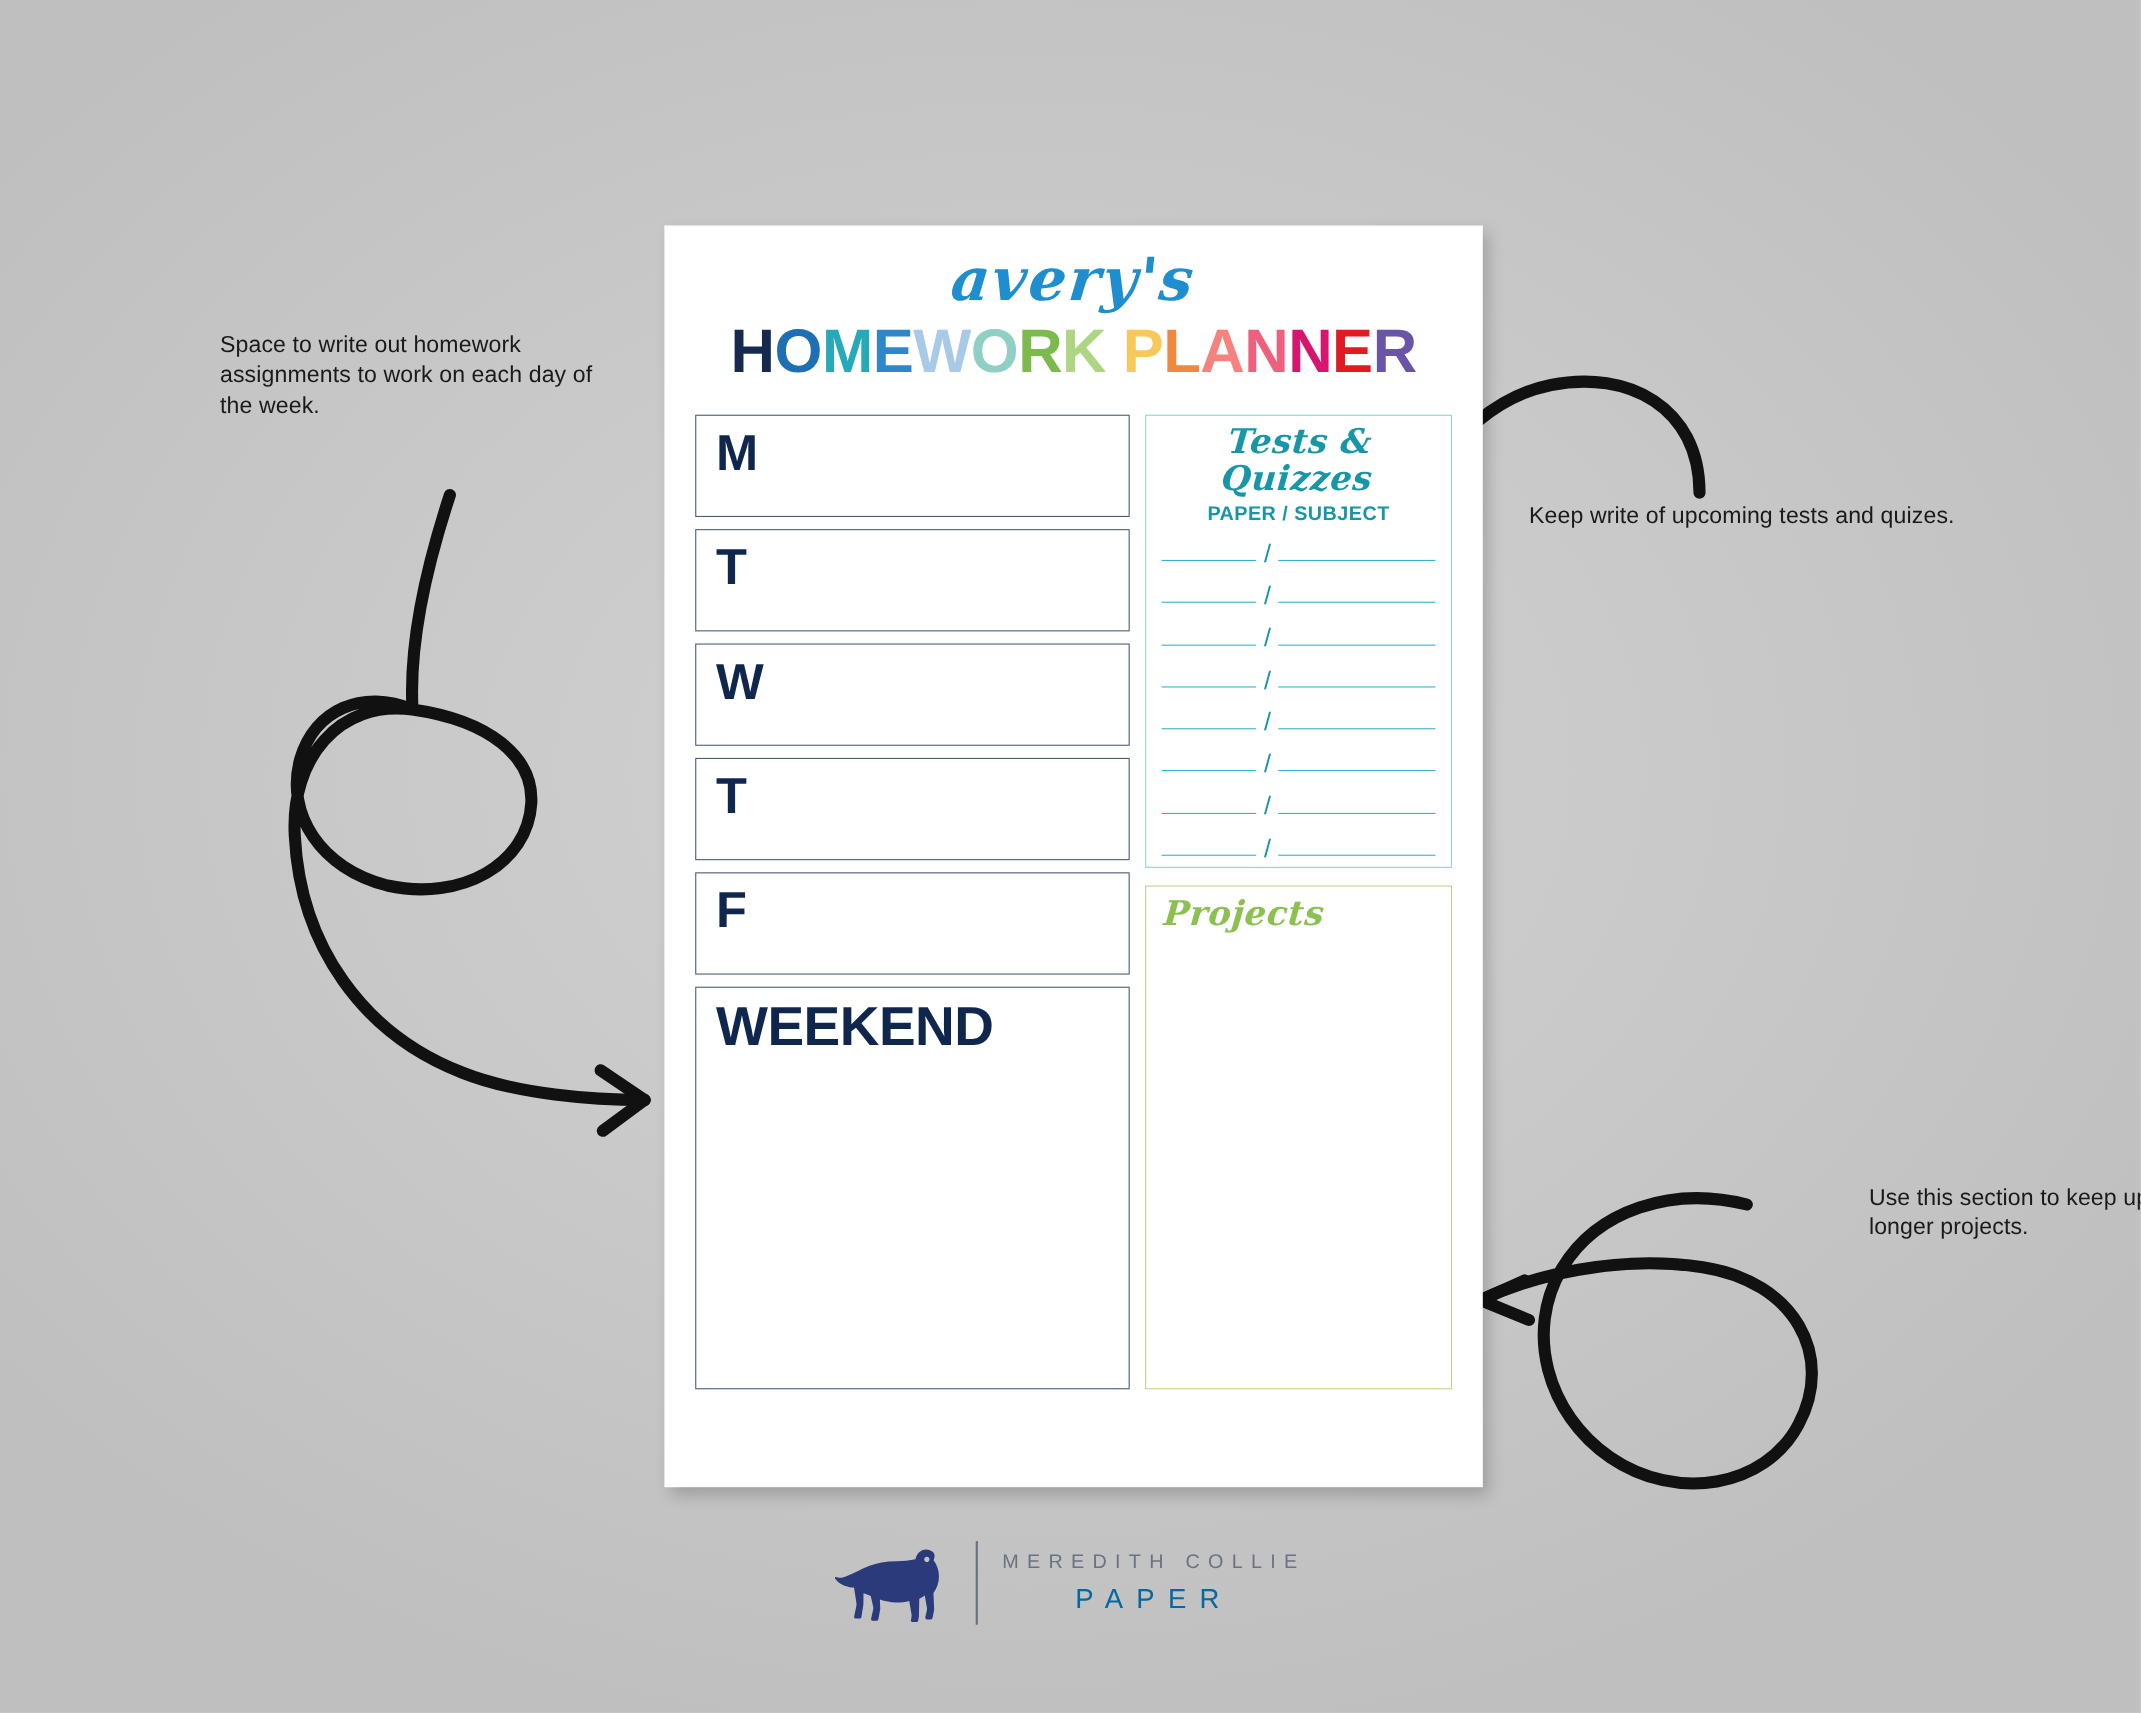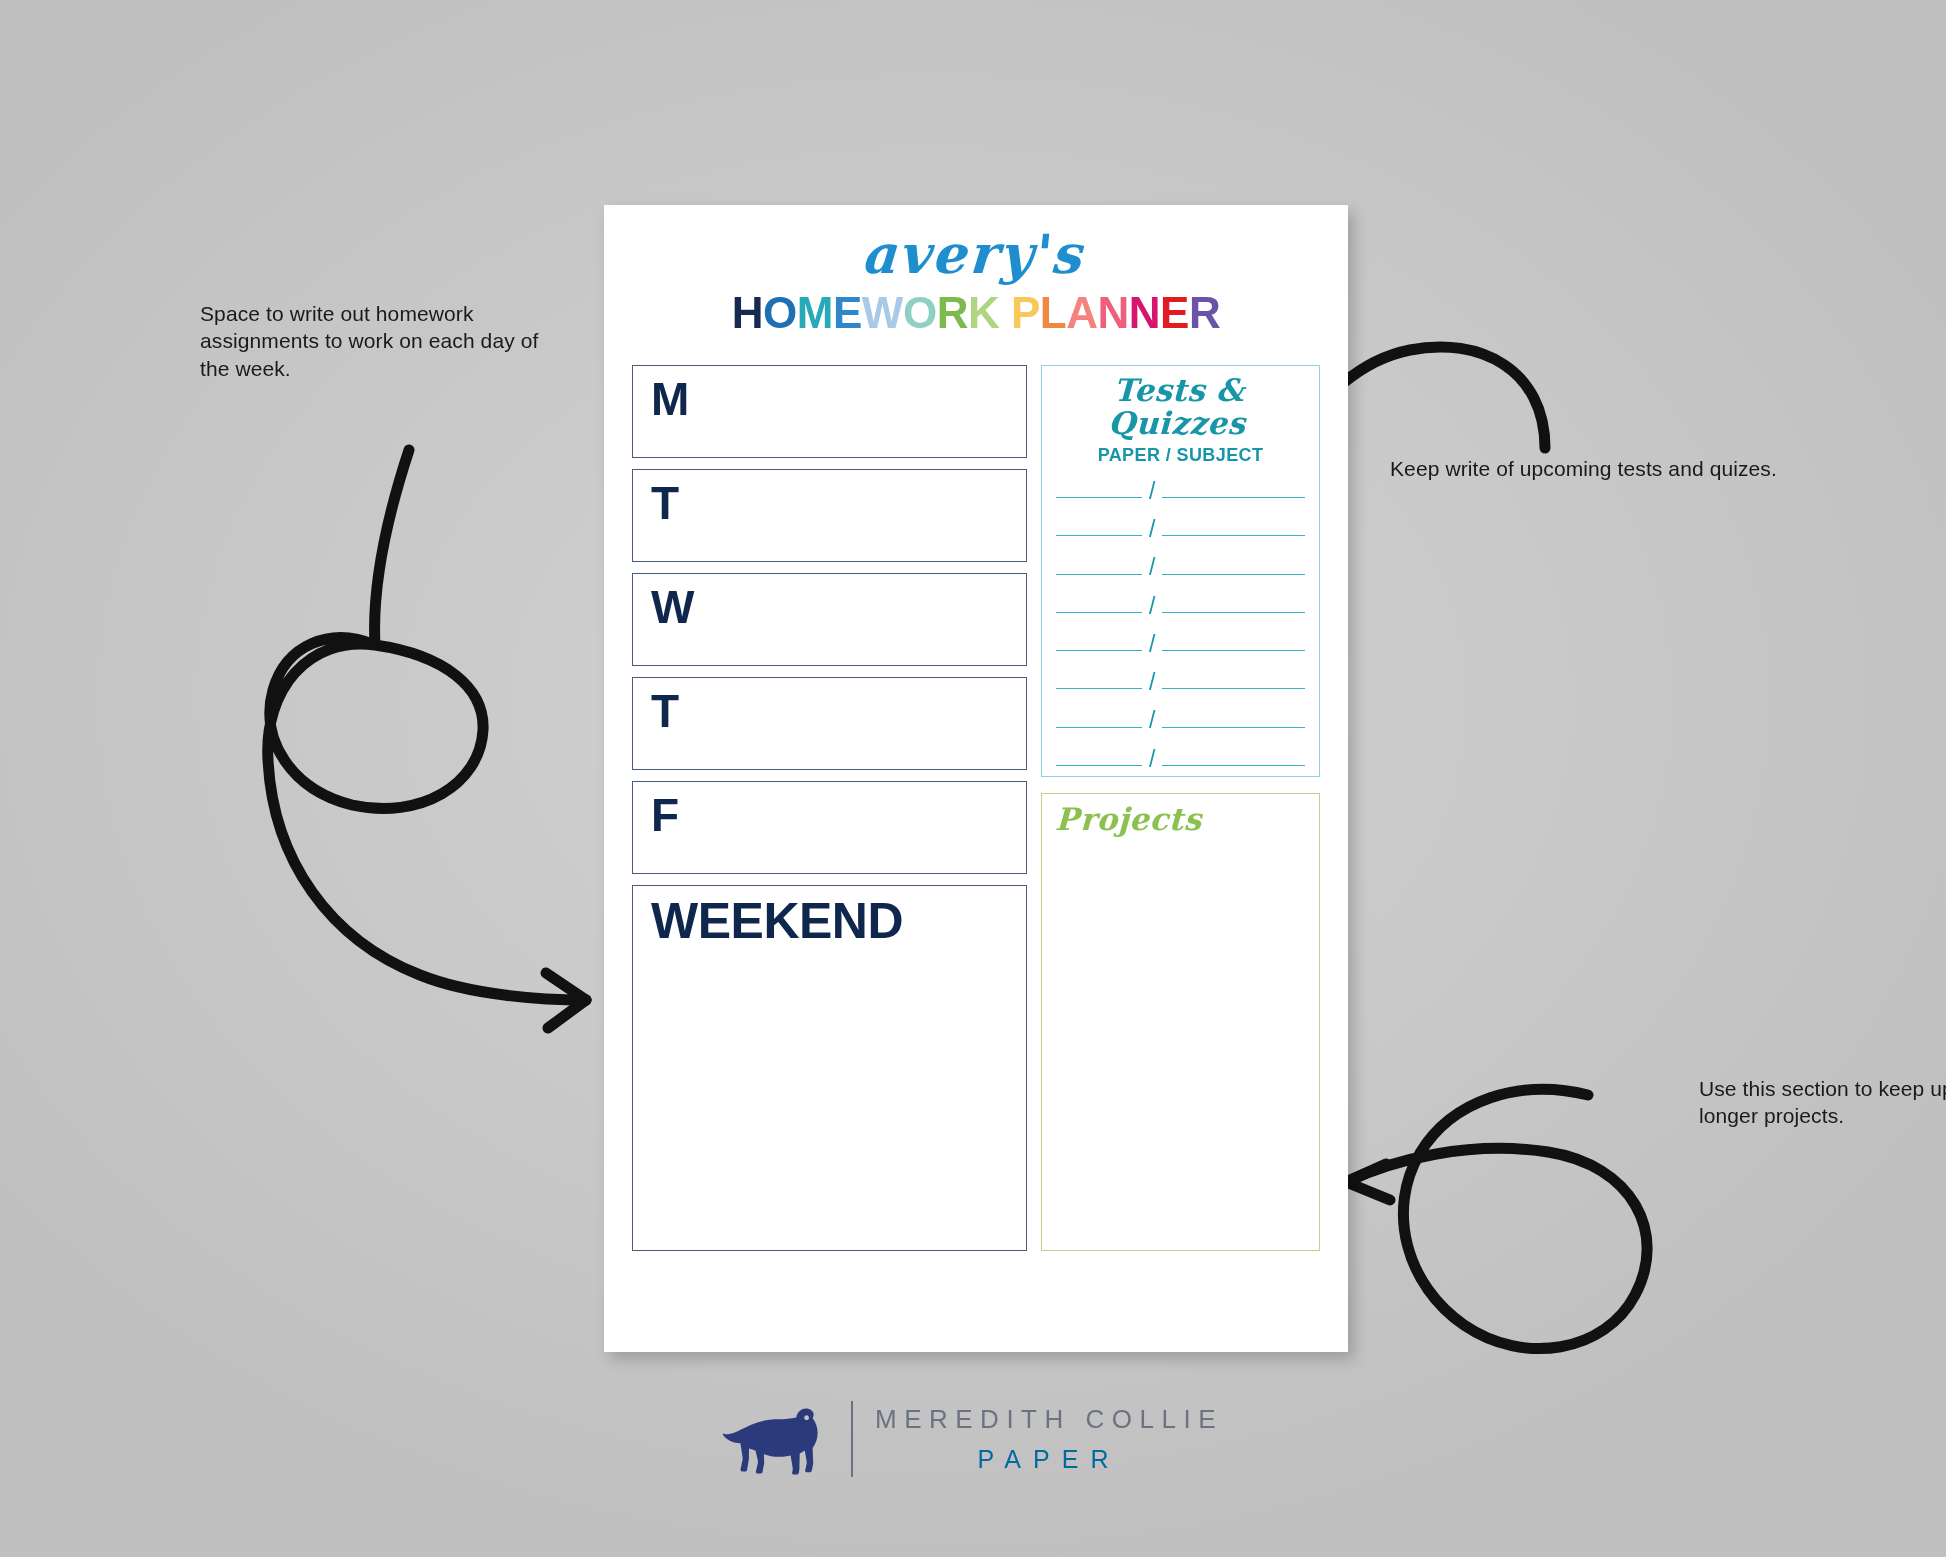--- a/index.html
+++ b/index.html
@@ -68,21 +68,21 @@
     font-size: 54px;
     color: #1f8ecf;
     letter-spacing: 2px;
     line-height: 1;
     transform: skewX(-6deg);
   }
   .planner-title {
     margin-top: 10px;
     font-family: "Liberation Sans", sans-serif;
     font-weight: bold;
-    font-size: 44px;
+    font-size: 56px;
     letter-spacing: -0.5px;
     line-height: 1;
     white-space: pre;
   }
   .planner-title span { display: inline; }
 
   
   .sheet-body {
     display: flex;
     gap: 14px;
@@ -214,21 +214,21 @@
   .logo-divider {
     width: 2px;
     height: 76px;
     background: #5a6477;
     margin: 0 22px 0 20px;
     opacity: 0.85;
   }
   .logo-text { text-align: center; }
   .logo-line1 {
     font-family: "Liberation Sans", sans-serif;
-    font-size: 26px;
+    font-size: 18px;
     letter-spacing: 7.5px;
     color: #6b7280;
   }
   .logo-line2 {
     margin-top: 10px;
     font-family: "Liberation Sans", sans-serif;
     font-size: 25px;
     letter-spacing: 12px;
     color: #0369a1;
   }

